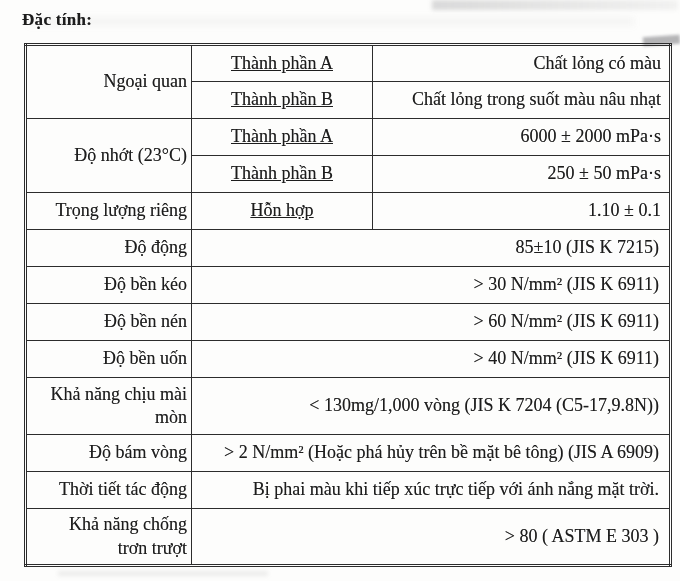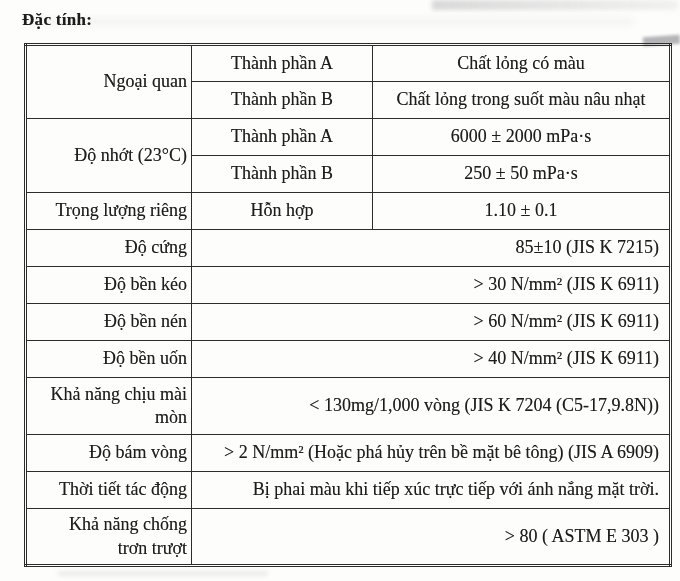--- a/index.html
+++ b/index.html
@@ -26,22 +26,22 @@
     vertical-align:middle;
     text-shadow:0 0 0.5px rgba(30,30,30,0.5);
     overflow:hidden;
   }
   col.c1{width:166px;}
   col.c2{width:181px;}
   col.c3{width:298px;}
   tr.h{height:37px;}
   tr.tall{height:57px;}
   td.label{text-align:right;padding:3px 4px 3px 9px;}
-  td.mid{text-align:center;padding:3px 6px;}
-  td.val{text-align:center;padding:3px 8px;margin-left:44px;}
+  td.mid{text-align:center;padding:3px 6px;text-decoration:underline;}
+  td.val{text-align:right;padding:3px 8px;margin-left:44px;}
   td.merged{text-align:right;padding:3px 10px;}
   
   .artifact{position:absolute;pointer-events:none;}
   .a1{top:0;left:432px;width:246px;height:10px;
       background:linear-gradient(90deg,rgba(125,125,128,0.28),rgba(160,160,162,0.12));
       filter:blur(2px);}
   .a2{top:17px;left:28px;width:606px;height:9px;
       background:rgba(140,140,142,0.07);filter:blur(3px);}
   .a3{top:36px;left:643px;width:37px;height:9px;
       background:rgba(92,92,98,0.45);filter:blur(1.5px);transform:rotate(-4deg);}
@@ -86,21 +86,21 @@
         <td class="val">250 ± 50 mPa·s</td>
       </tr>
 
       <tr class="h">
         <td class="label">Trọng lượng riêng</td>
         <td class="mid">Hỗn hợp</td>
         <td class="val">1.10 ± 0.1</td>
       </tr>
 
       <tr class="h">
-        <td class="label">Độ cứng</td>
+        <td class="label">Độ động</td>
         <td class="merged" colspan="2">85±10 (JIS K 7215)</td>
       </tr>
       <tr class="h">
         <td class="label">Độ bền kéo</td>
         <td class="merged" colspan="2">&gt; 30 N/mm² (JIS K 6911)</td>
       </tr>
       <tr class="h">
         <td class="label">Độ bền nén</td>
         <td class="merged" colspan="2">&gt; 60 N/mm² (JIS K 6911)</td>
       </tr>

